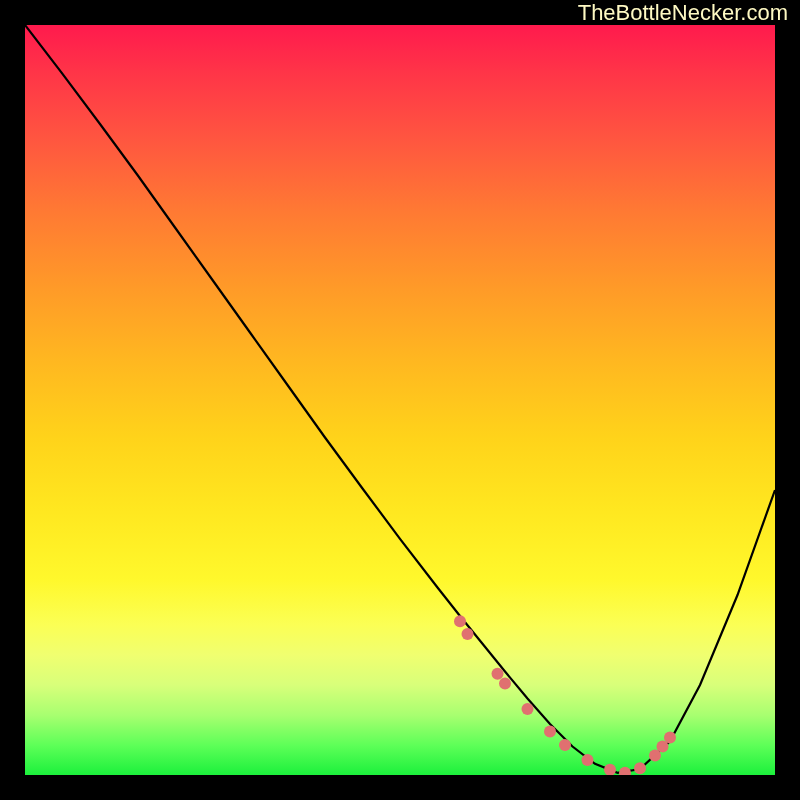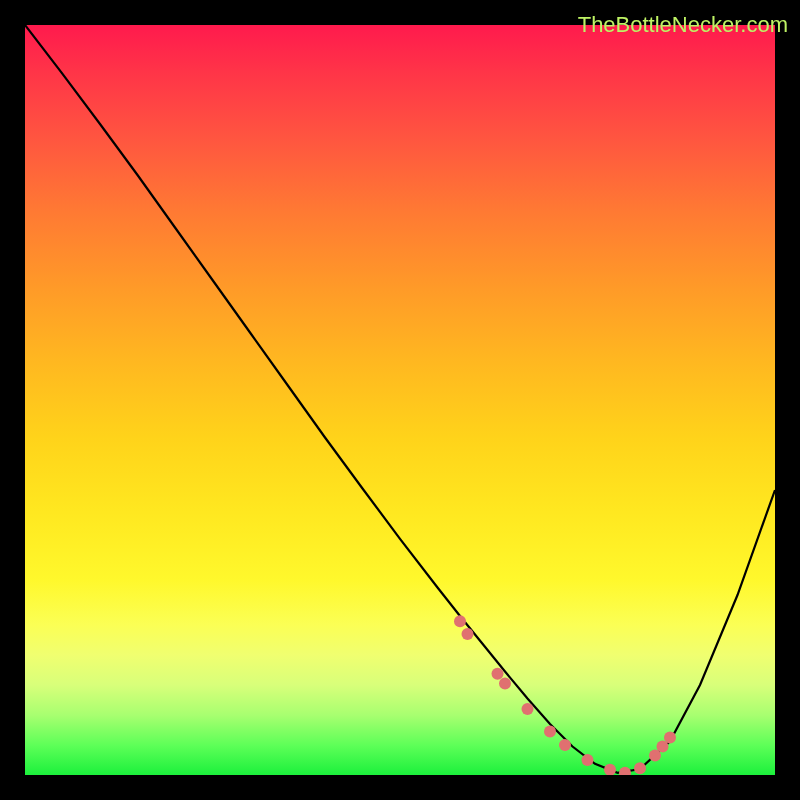--- a/index.html
+++ b/index.html
@@ -5,23 +5,23 @@
   * { margin: 0; padding: 0; box-sizing: border-box; }
   body {
     width: 800px;
     height: 800px;
     background: #000;
     position: relative;
     font-family: Arial, sans-serif;
   }
   .watermark {
     position: absolute;
-    top: 12px;
+    top: 0;
     right: 12px;
-    color: #bef264;
+    color: #fef9c3;
     font-size: 22px;
     font-weight: 500;
     z-index: 10;
   }
   .plot-area {
     position: absolute;
     left: 25px;
     top: 25px;
     width: 750px;
     height: 750px;

